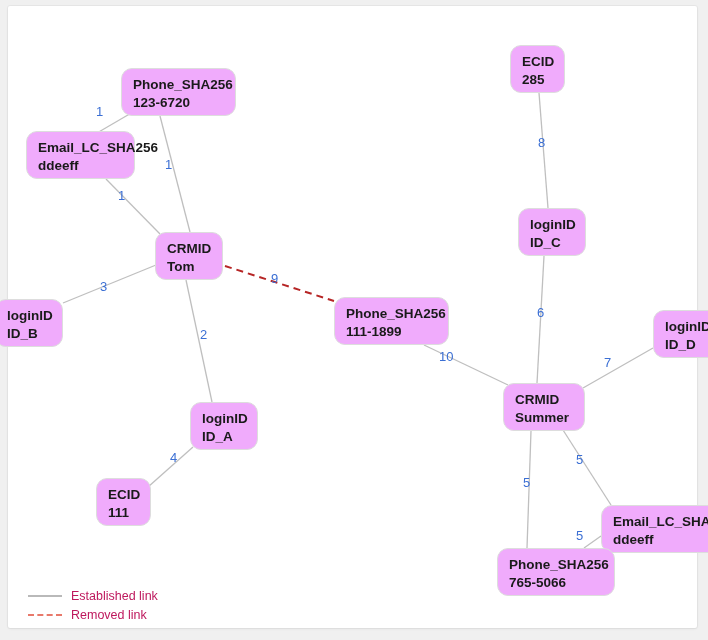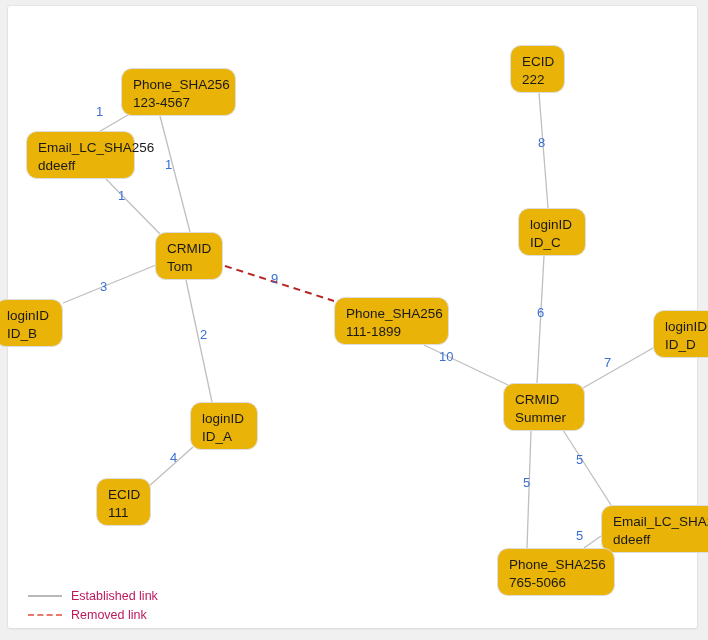--- a/index.html
+++ b/index.html
@@ -31,29 +31,30 @@
     position: absolute;
     left: 0;
     top: 0;
     width: 708px;
     height: 640px;
     pointer-events: none;
   }
   .node {
     position: absolute;
     box-sizing: border-box;
-    background: #eab308;
+    background: #f0abfc;
     border: 1px solid #dddddd;
     border-radius: 11px;
     padding: 7px 11px 8px 11px;
     line-height: 1.32;
     color: #1a1a1a;
     font-size: 13.5px;
     white-space: nowrap;
     z-index: 5;
+    font-weight: bold;
   }
   .node .ln { display: block; }
   .edge-label {
     position: absolute;
     color: #3b6fd4;
     font-size: 13px;
     z-index: 6;
     white-space: nowrap;
   }
   #legend {
@@ -95,21 +96,21 @@
       <line x1="544" y1="256" x2="537" y2="383" stroke="#bfbfbf" stroke-width="1.3"></line>
       <line x1="583" y1="388" x2="653" y2="348" stroke="#bfbfbf" stroke-width="1.3"></line>
       <line x1="531" y1="431" x2="527" y2="548" stroke="#bfbfbf" stroke-width="1.3"></line>
       <line x1="563" y1="430" x2="611" y2="505" stroke="#bfbfbf" stroke-width="1.3"></line>
       <line x1="584" y1="548" x2="601" y2="536" stroke="#bfbfbf" stroke-width="1.3"></line>
     </svg>
 
   <div id="nodes-layer">
       <div class="node" style="left: 121px; top: 68px; width: 115px; height: 48px;">
         <span class="ln">Phone_SHA256</span>
-        <span class="ln">123-4567</span>
+        <span class="ln">123-6720</span>
       </div>
       <div class="node" style="left: 26px; top: 131px; width: 109px; height: 48px;">
         <span class="ln">Email_LC_SHA256</span>
         <span class="ln">ddeeff</span>
       </div>
       <div class="node" style="left: 155px; top: 232px; width: 68px; height: 48px;">
         <span class="ln">CRMID</span>
         <span class="ln">Tom</span>
       </div>
       <div class="node" style="left: -5px; top: 299px; width: 68px; height: 48px;">
@@ -123,21 +124,21 @@
       <div class="node" style="left: 96px; top: 478px; width: 55px; height: 48px;">
         <span class="ln">ECID</span>
         <span class="ln">111</span>
       </div>
       <div class="node" style="left: 334px; top: 297px; width: 115px; height: 48px;">
         <span class="ln">Phone_SHA256</span>
         <span class="ln">111-1899</span>
       </div>
       <div class="node" style="left: 510px; top: 45px; width: 55px; height: 48px;">
         <span class="ln">ECID</span>
-        <span class="ln">222</span>
+        <span class="ln">285</span>
       </div>
       <div class="node" style="left: 518px; top: 208px; width: 68px; height: 48px;">
         <span class="ln">loginID</span>
         <span class="ln">ID_C</span>
       </div>
       <div class="node" style="left: 503px; top: 383px; width: 82px; height: 48px;">
         <span class="ln">CRMID</span>
         <span class="ln">Summer</span>
       </div>
       <div class="node" style="left: 653px; top: 310px; width: 68px; height: 48px;">

